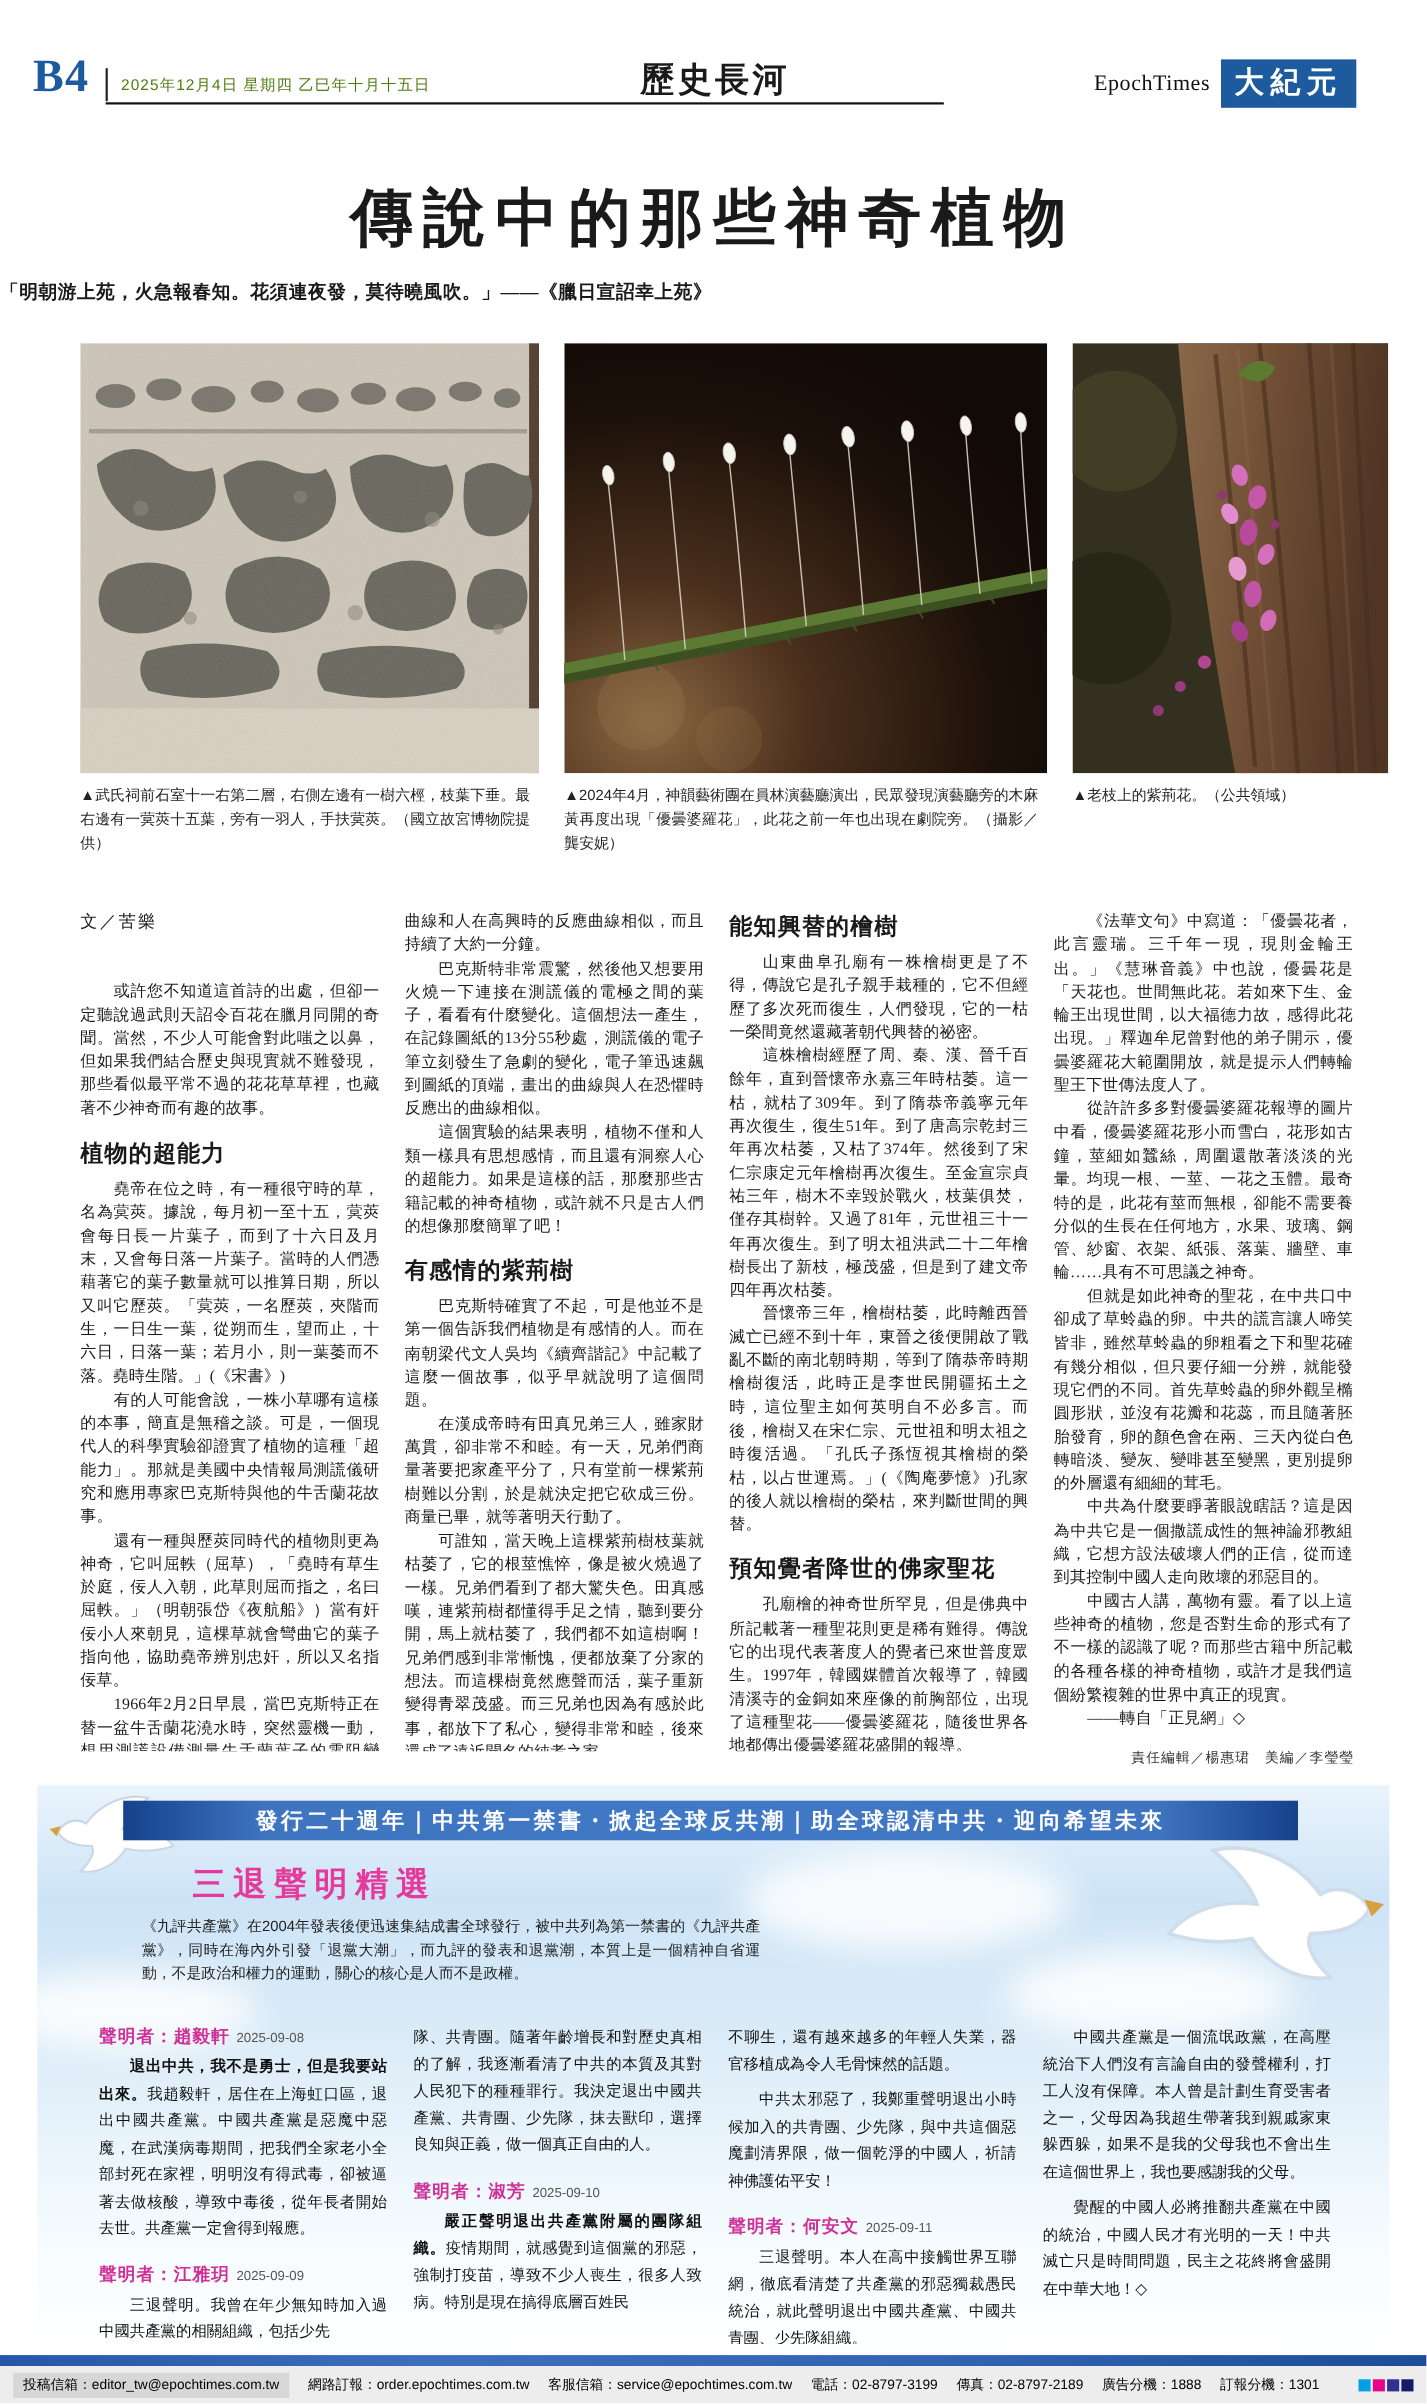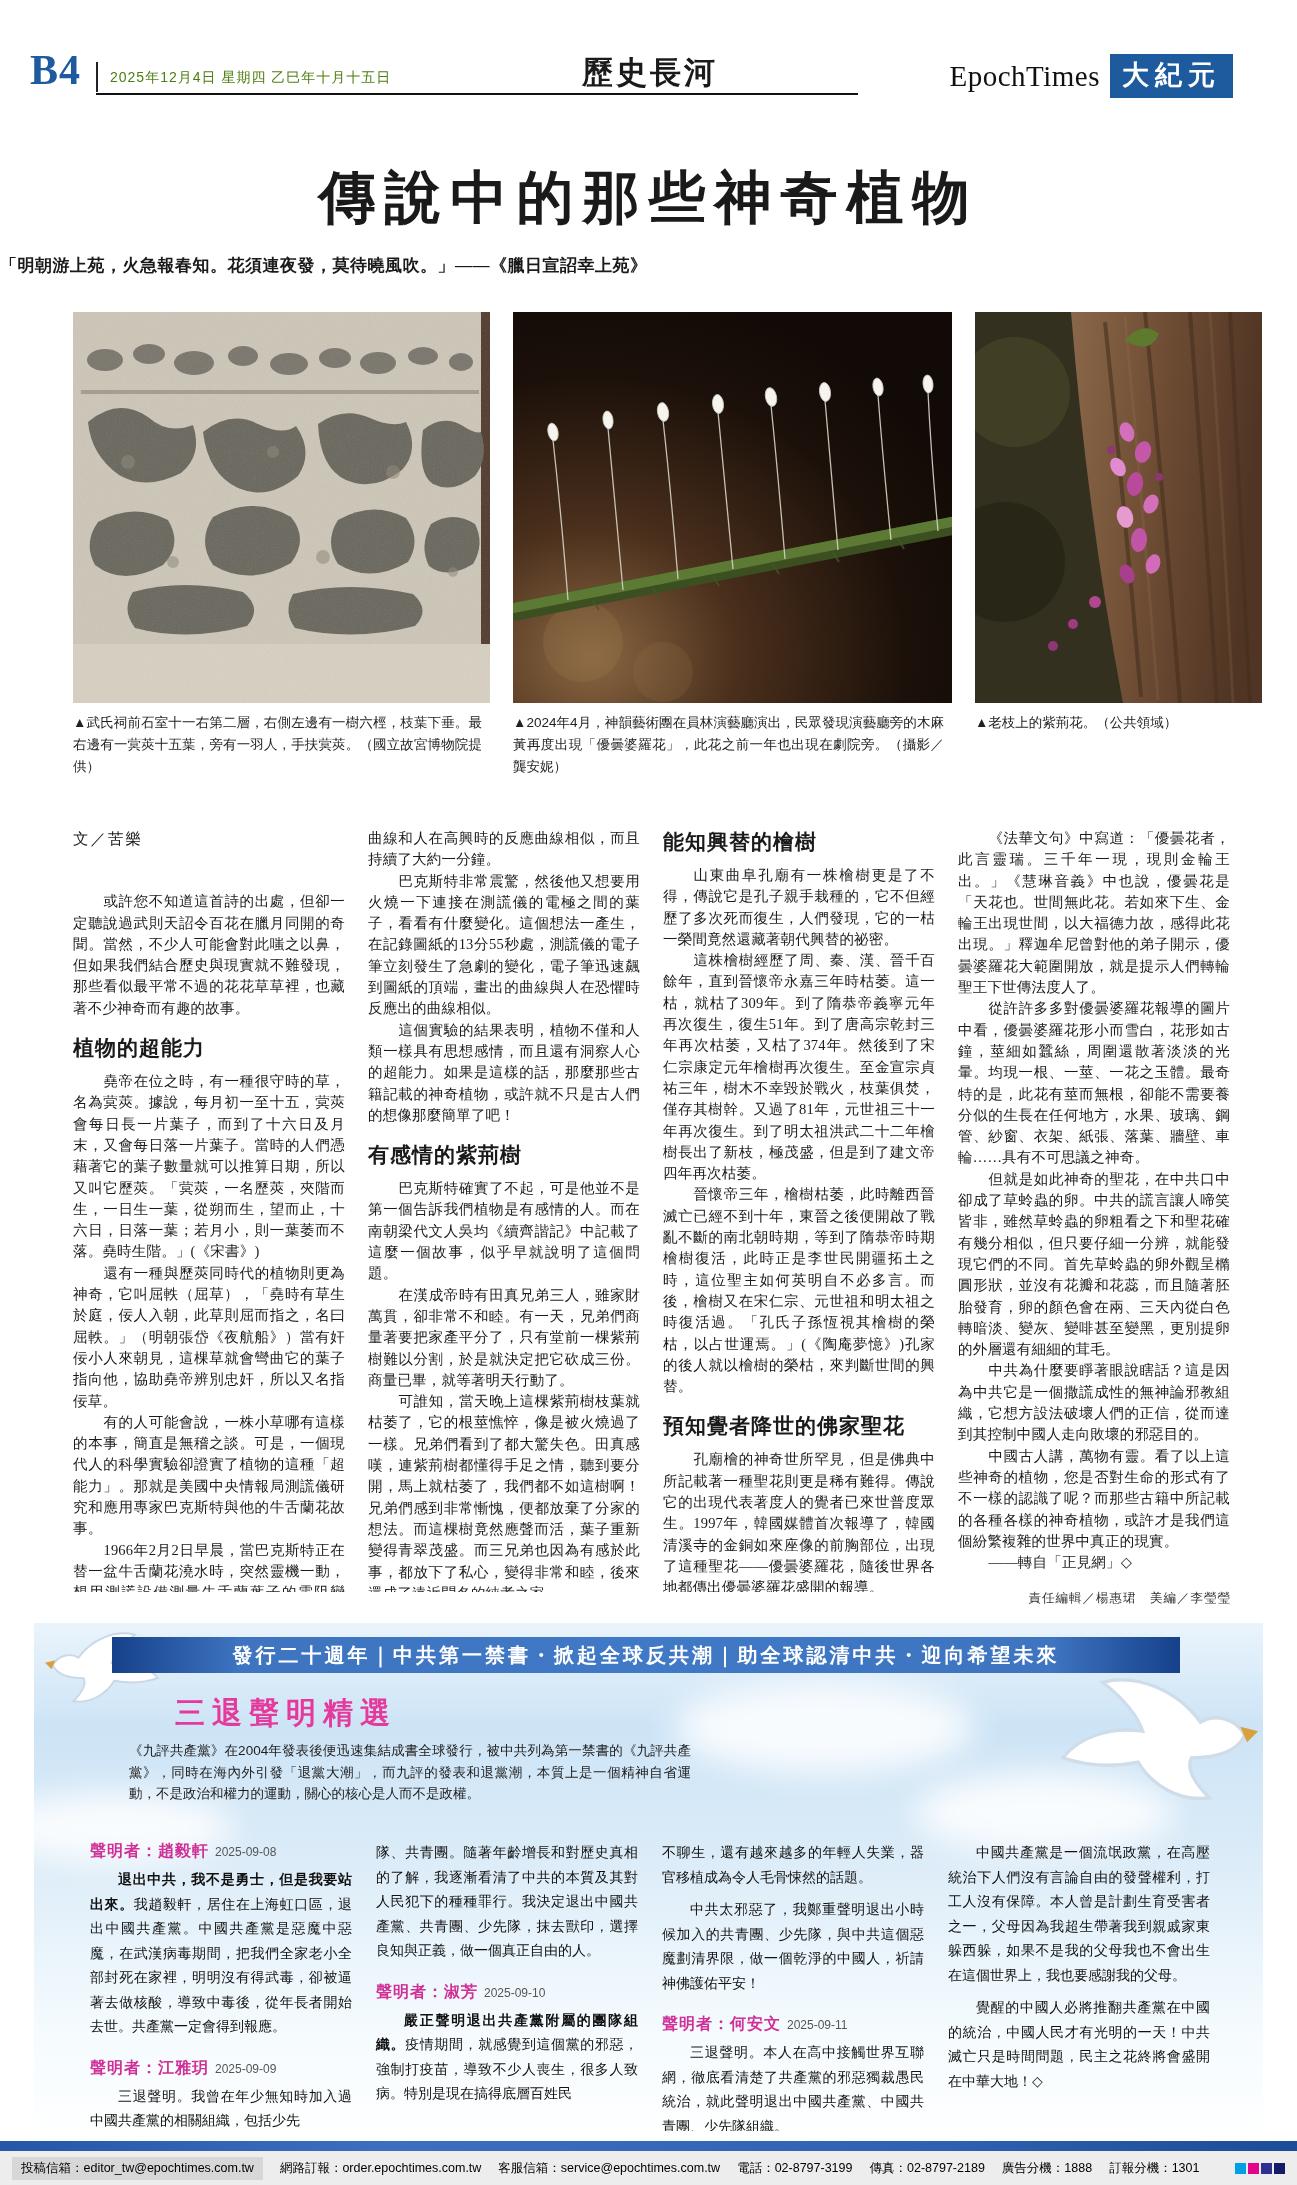--- a/index.html
+++ b/index.html
@@ -10,21 +10,21 @@
   
   .hdr-b4 { position:absolute; left:30px; top:46px; font-size:42px; font-weight:bold;
             color:#1d5a9e; letter-spacing:1px; }
   .hdr-vline { position:absolute; left:96px; top:62px; width:2px; height:30px; background:#222; }
   .hdr-date { position:absolute; left:110px; top:69px; font-size:14px; color:#4d7c0f;
               font-family:"Liberation Sans","DejaVu Sans",sans-serif; letter-spacing:1px; }
   .hdr-section { position:absolute; left:430px; width:440px; top:52px; text-align:center;
                  font-size:31px; font-weight:bold; letter-spacing:3px; }
   .hdr-rule { position:absolute; left:96px; top:93px; width:762px; height:2px; background:#111; }
   .hdr-logo { position:absolute; right:64px; top:54px; display:flex; align-items:center; gap:10px; }
-  .hdr-logo-en { font-size:29px; color:#101010; letter-spacing:0.5px; }
+  .hdr-logo-en { font-size:20px; color:#101010; letter-spacing:0.5px; }
   .hdr-logo-box { background:#1d5a9e; color:#fff; font-weight:bold; font-size:27px;
                   padding:3px 12px 5px; letter-spacing:6px; }
 
   
   .headline { position:absolute; top:122px; left:0; right:0; text-align:center;
               font-size:57px; font-weight:bold; letter-spacing:9px; }
   .subtitle { position:absolute; top:254px; left:0; right:0; text-align:left;
               font-size:17px; font-weight:bold; letter-spacing:0.5px; }
 
   
@@ -246,22 +246,22 @@
       <figcaption>▲老枝上的紫荊花。（公共領域）</figcaption>
     </figure>
   </div>
 
   <div class="article">
     <div class="col">
       <p class="byline">文／苦樂</p>
       <p class="ind">或許您不知道這首詩的出處，但卻一定聽說過武則天詔令百花在臘月同開的奇聞。當然，不少人可能會對此嗤之以鼻，但如果我們結合歷史與現實就不難發現，那些看似最平常不過的花花草草裡，也藏著不少神奇而有趣的故事。</p>
       <h2>植物的超能力</h2>
       <p class="ind">堯帝在位之時，有一種很守時的草，名為蓂莢。據說，每月初一至十五，蓂莢會每日長一片葉子，而到了十六日及月末，又會每日落一片葉子。當時的人們憑藉著它的葉子數量就可以推算日期，所以又叫它歷莢。「蓂莢，一名歷莢，夾階而生，一日生一葉，從朔而生，望而止，十六日，日落一葉；若月小，則一葉萎而不落。堯時生階。」(《宋書》)</p>
+      <p class="ind">有的人可能會說，一株小草哪有這樣的本事，簡直是無稽之談。可是，一個現代人的科學實驗卻證實了植物的這種「超能力」。那就是美國中央情報局測謊儀研究和應用專家巴克斯特與他的牛舌蘭花故事。</p>
       <p class="ind">還有一種與歷莢同時代的植物則更為神奇，它叫屈軼（屈草），「堯時有草生於庭，佞人入朝，此草則屈而指之，名曰屈軼。」（明朝張岱《夜航船》）當有奸佞小人來朝見，這棵草就會彎曲它的葉子指向他，協助堯帝辨別忠奸，所以又名指佞草。</p>
-      <p class="ind">有的人可能會說，一株小草哪有這樣的本事，簡直是無稽之談。可是，一個現代人的科學實驗卻證實了植物的這種「超能力」。那就是美國中央情報局測謊儀研究和應用專家巴克斯特與他的牛舌蘭花故事。</p>
       <p class="ind">1966年2月2日早晨，當巴克斯特正在替一盆牛舌蘭花澆水時，突然靈機一動，想用測謊設備測量牛舌蘭葉子的電阻變化。結果，竟然畫出了一條曲線，這條</p>
     </div>
     <div class="col">
       <p>曲線和人在高興時的反應曲線相似，而且持續了大約一分鐘。</p>
       <p class="ind">巴克斯特非常震驚，然後他又想要用火燒一下連接在測謊儀的電極之間的葉子，看看有什麼變化。這個想法一產生，在記錄圖紙的13分55秒處，測謊儀的電子筆立刻發生了急劇的變化，電子筆迅速飆到圖紙的頂端，畫出的曲線與人在恐懼時反應出的曲線相似。</p>
       <p class="ind">這個實驗的結果表明，植物不僅和人類一樣具有思想感情，而且還有洞察人心的超能力。如果是這樣的話，那麼那些古籍記載的神奇植物，或許就不只是古人們的想像那麼簡單了吧！</p>
       <h2>有感情的紫荊樹</h2>
       <p class="ind">巴克斯特確實了不起，可是他並不是第一個告訴我們植物是有感情的人。而在南朝梁代文人吳均《續齊諧記》中記載了這麼一個故事，似乎早就說明了這個問題。</p>
       <p class="ind">在漢成帝時有田真兄弟三人，雖家財萬貫，卻非常不和睦。有一天，兄弟們商量著要把家產平分了，只有堂前一棵紫荊樹難以分割，於是就決定把它砍成三份。商量已畢，就等著明天行動了。</p>
       <p class="ind">可誰知，當天晚上這棵紫荊樹枝葉就枯萎了，它的根莖憔悴，像是被火燒過了一樣。兄弟們看到了都大驚失色。田真感嘆，連紫荊樹都懂得手足之情，聽到要分開，馬上就枯萎了，我們都不如這樹啊！兄弟們感到非常慚愧，便都放棄了分家的想法。而這棵樹竟然應聲而活，葉子重新變得青翠茂盛。而三兄弟也因為有感於此事，都放下了私心，變得非常和睦，後來還成了遠近聞名的純孝之家。</p>

